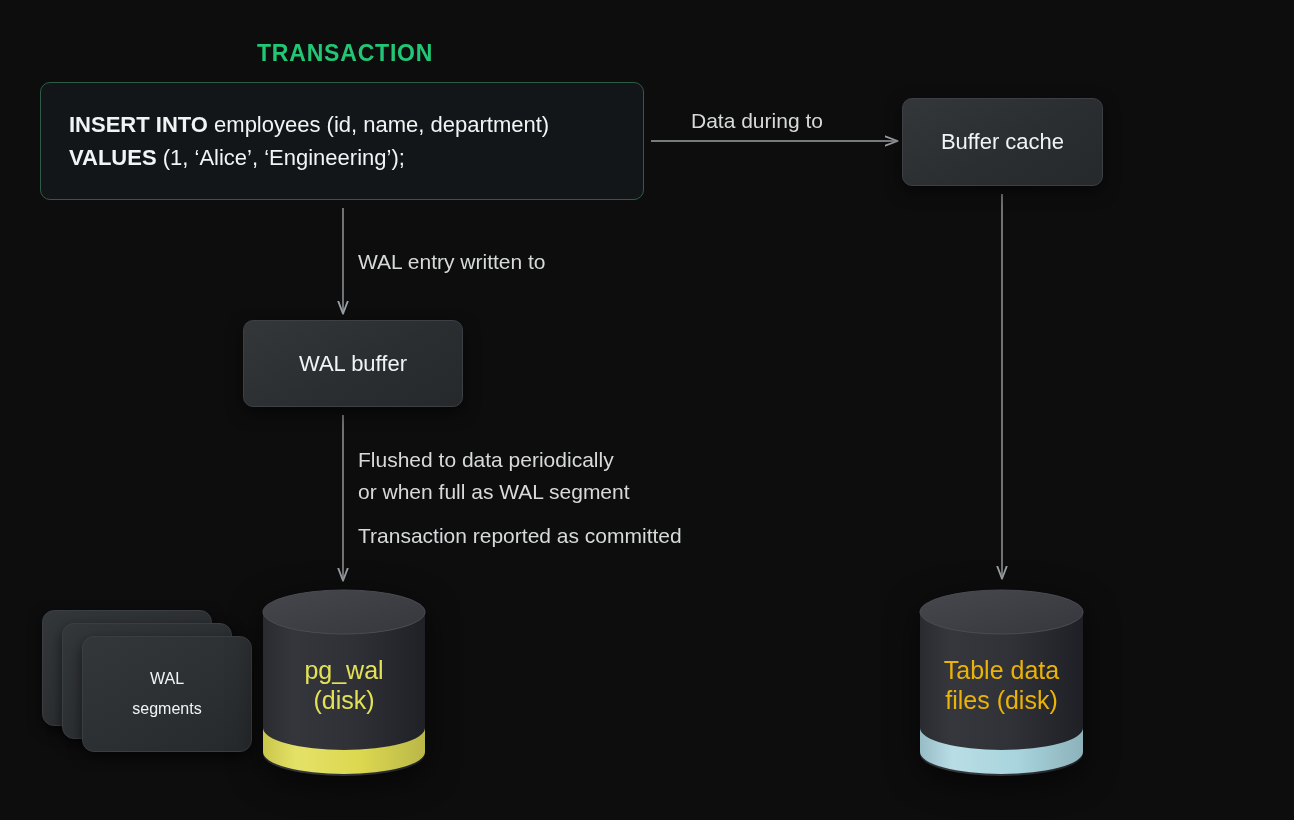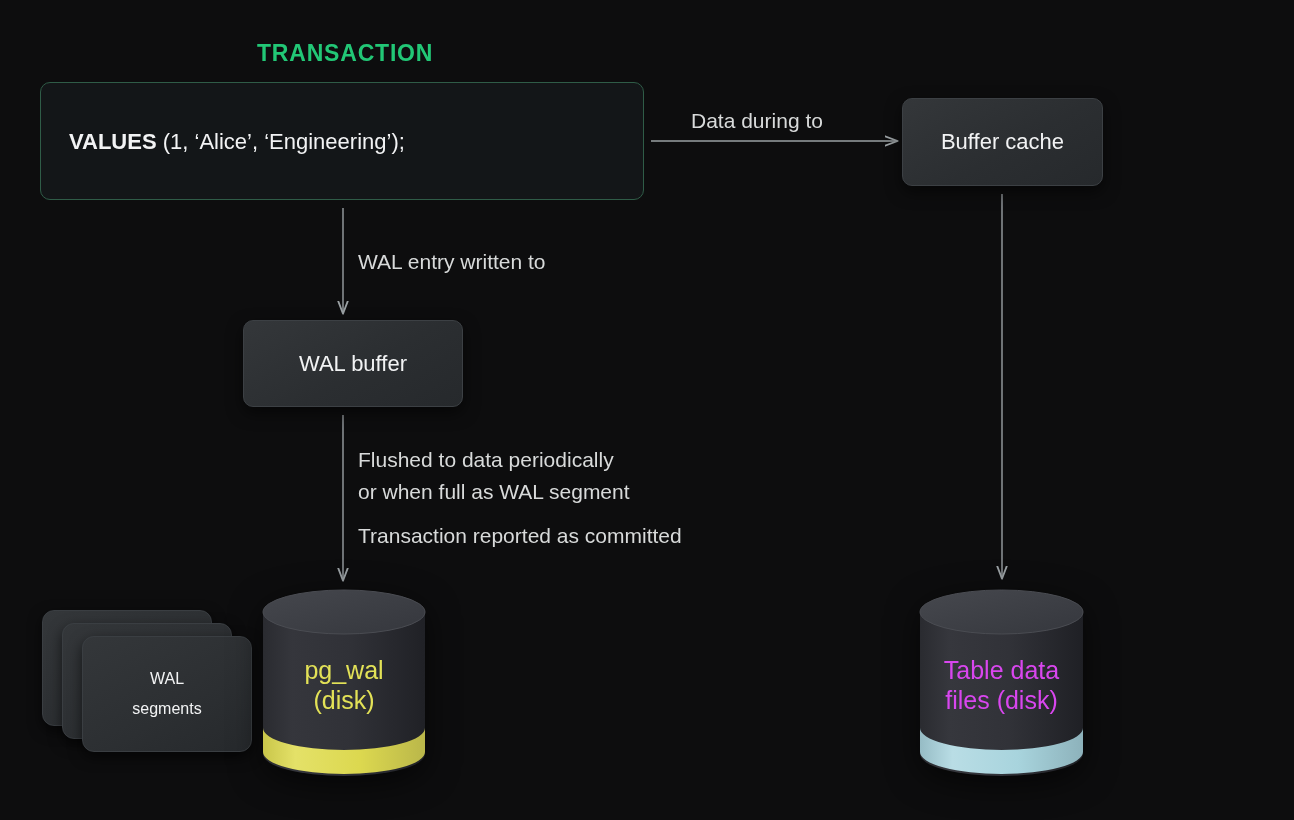--- a/index.html
+++ b/index.html
@@ -144,21 +144,21 @@
     position: absolute;
     text-align: center;
     font-size: 25px;
     line-height: 30px;
     white-space: pre-line;
     pointer-events: none;
   }
   #pg-wal-cylinder  { left: 261px; top: 588px; width: 166px; height: 190px; }
   #pg-wal-text      { left: 261px; top: 655px; width: 166px; color: #e3e257; }
   #table-data-cylinder { left: 918px; top: 588px; width: 167px; height: 190px; }
-  #table-data-text     { left: 918px; top: 655px; width: 167px; color: #d946ef; }
+  #table-data-text     { left: 918px; top: 655px; width: 167px; color: #eab308; }
 </style>
 </head>
 <body>
 
 <div id="stage">
 
   <svg class="layer" viewBox="0 0 1294 820">
     <defs>
       <marker id="arrowhead" markerWidth="10" markerHeight="10" refX="8.5" refY="4" orient="auto" markerUnits="strokeWidth">
         <path d="M0,0.6 L9,4 L0,7.4" fill="none" stroke="#9aa0a3" stroke-width="1.3" stroke-linecap="round" stroke-linejoin="round"></path>
@@ -170,20 +170,21 @@
     <line x1="343" y1="208" x2="343" y2="313" stroke="#9aa0a3" stroke-width="1.4" marker-end="url(#arrowhead)"></line>
 
     <line x1="343" y1="415" x2="343" y2="580" stroke="#9aa0a3" stroke-width="1.4" marker-end="url(#arrowhead)"></line>
 
     <line x1="1002" y1="194" x2="1002" y2="578" stroke="#9aa0a3" stroke-width="1.4" marker-end="url(#arrowhead)"></line>
   </svg>
 
   <div id="transaction-title">TRANSACTION</div>
 
   <div id="transaction-box">
+    <div class="sql-line"><span class="sql-kw">INSERT INTO</span><span> employees (id, name, department)</span></div>
     <div class="sql-line"><span class="sql-kw">VALUES</span><span> (1, ‘Alice’, ‘Engineering’);</span></div>
   </div>
 
   <div class="node-box" id="buffer-cache-box">
     <span>Buffer cache</span>
   </div>
 
   <div class="node-box" id="wal-buffer-box">
     <span>WAL buffer</span>
   </div>

